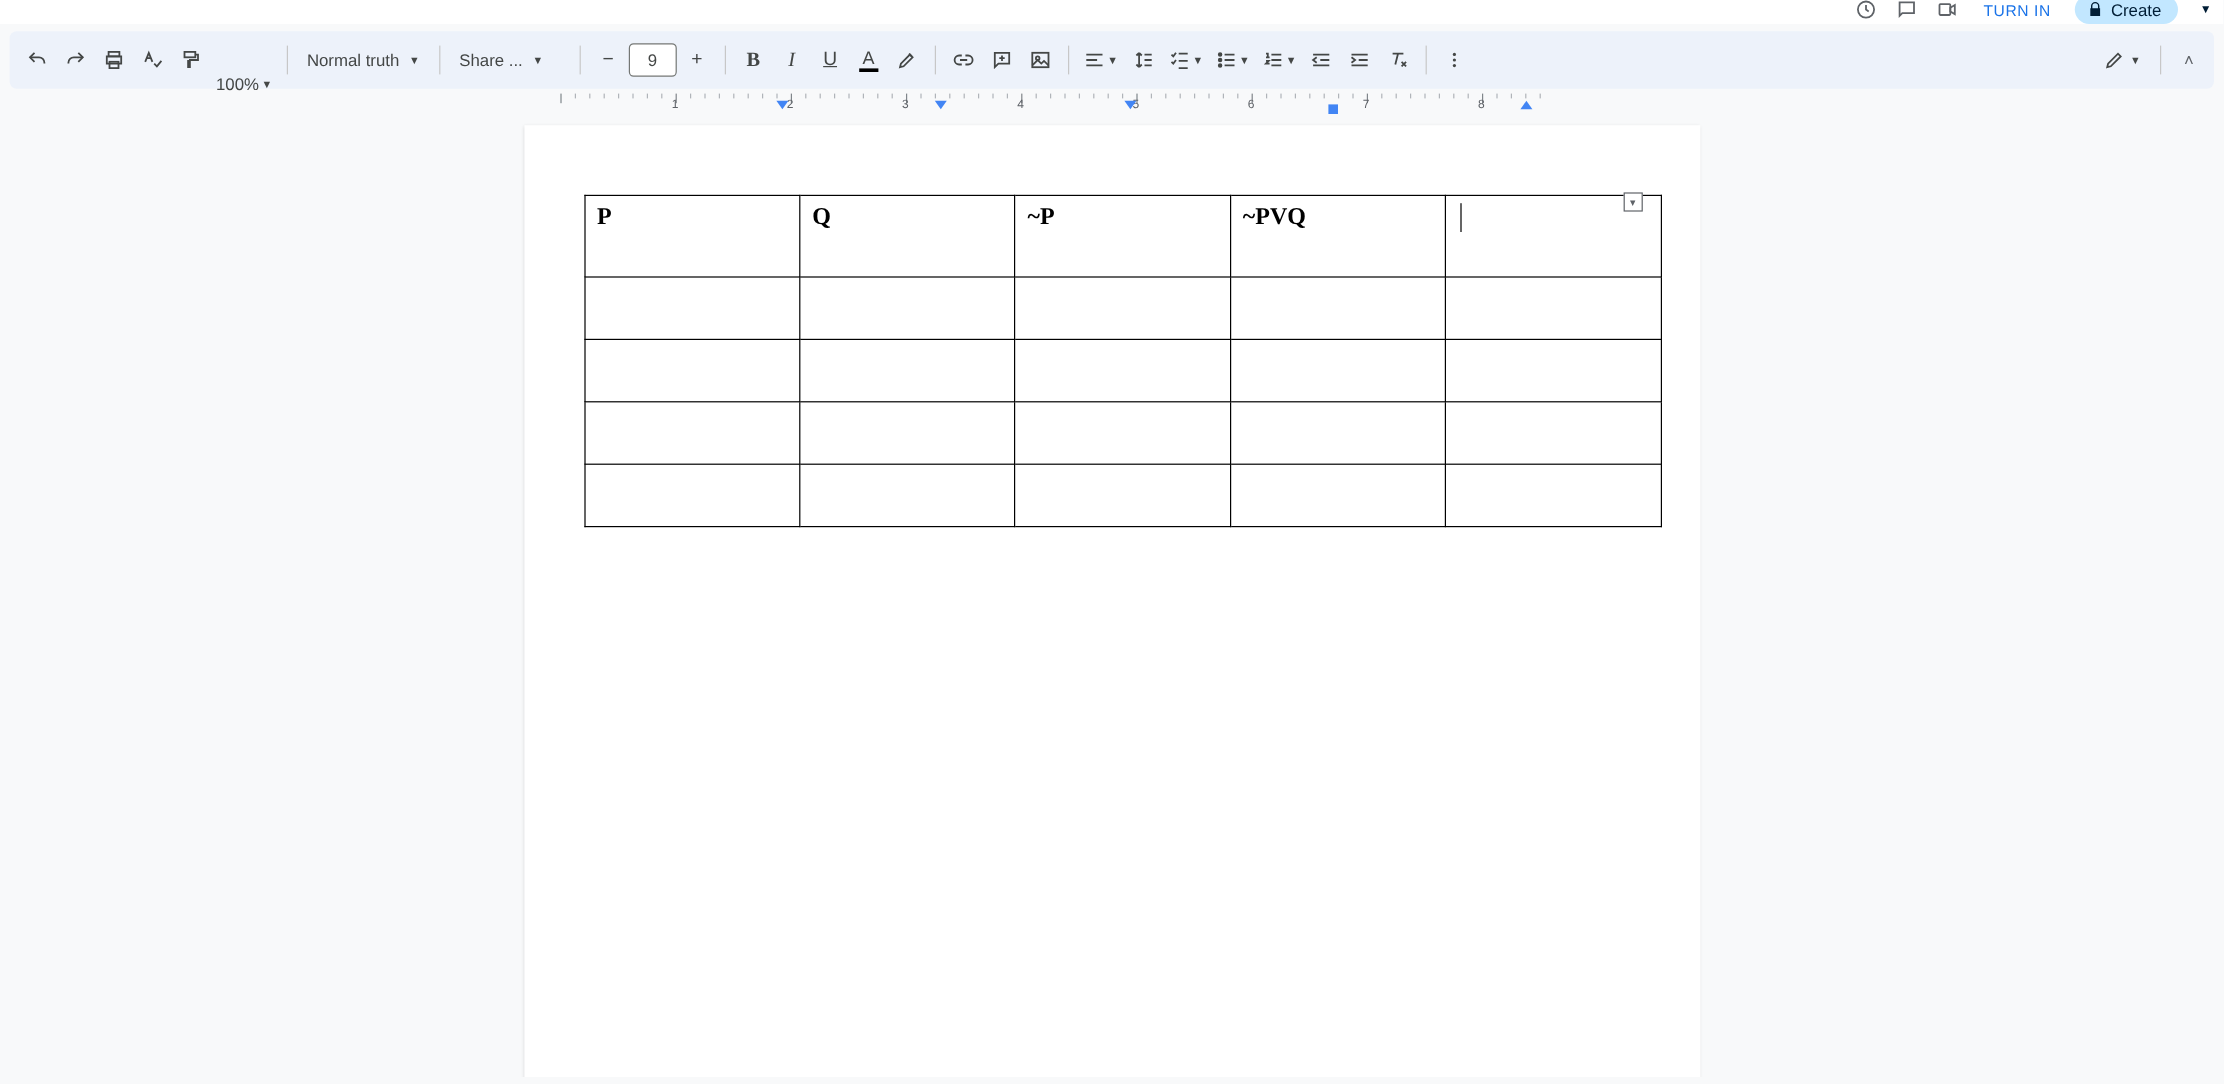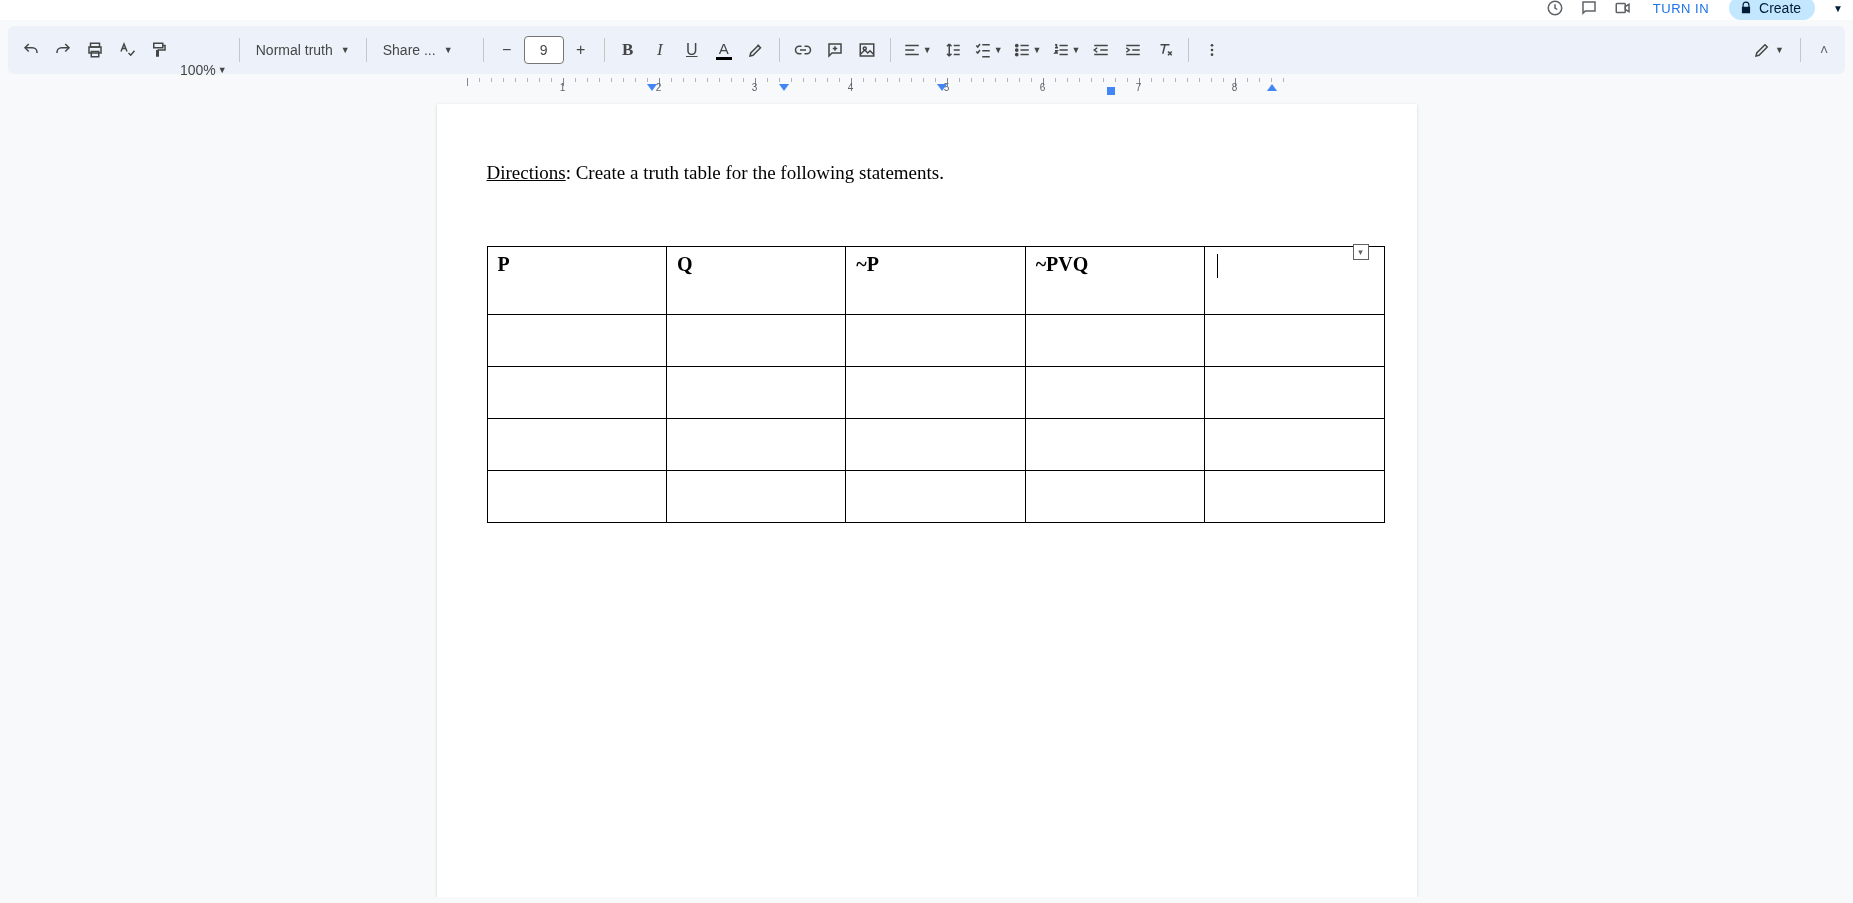--- a/index.html
+++ b/index.html
@@ -464,23 +464,20 @@
       <div class="indent-marker" style="left: 180px;"></div>
       <div class="indent-marker" style="left: 312px;"></div>
       <div class="indent-marker" style="left: 470px;"></div>
       <div class="tab-stop" style="left: 640px;"></div>
       <div class="indent-marker down" style="left: 800px;"></div>
     </div>
 </div>
 
 <div class="workspace">
   <div class="page">
-    <p class="directions">
-      <span class="label">Directions</span><span>: Create a truth table for the following statements.</span>
-    </p>
 
     <div style="position:relative">
       <table class="truth">
         <thead>
           <tr>
             <th style="width:20%">P</th>
             <th style="width:20%">Q</th>
             <th style="width:20%">~P</th>
             <th style="width:20%">~PVQ</th>
             <th style="width:20%"><span class="cursor-caret"></span></th>

